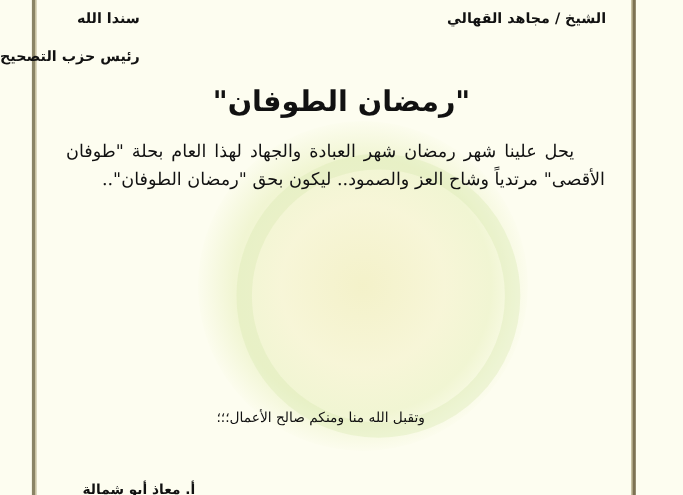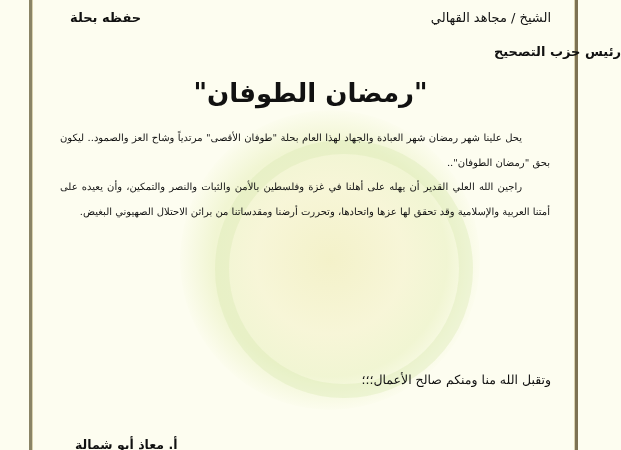--- a/index.html
+++ b/index.html
@@ -57,40 +57,40 @@
       width: 230px;
       height: 230px;
       border-radius: 50%;
       border: 14px solid rgba(214,232,176,0.35);
       pointer-events: none;
     }
     .header-recipient {
       position: absolute;
       right: 70px;
       top: 10px;
-      font-weight: normal;
+      font-weight: bold;
       font-size: 13px;
       direction: rtl;
       white-space: nowrap;
     }
     .header-blessing {
       position: absolute;
       left: 70px;
       top: 10px;
       font-weight: bold;
       font-size: 13px;
       direction: rtl;
       white-space: nowrap;
     }
     .header-subtitle {
       position: absolute;
       left: 0;
       width: 621px;
       top: 44px;
-      text-align: right;
+      text-align: left;
       font-weight: bold;
       font-size: 13px;
       direction: rtl;
     }
     .title {
       position: absolute;
       left: 0;
       width: 621px;
       top: 78px;
       text-align: center;
@@ -99,33 +99,34 @@
       direction: rtl;
       letter-spacing: 0.5px;
     }
     .body {
       position: absolute;
       left: 60px;
       width: 490px;
       top: 126px;
       direction: rtl;
       font-family: "DejaVu Serif", serif;
-      font-size: 10px;
+      font-size: 16px;
       line-height: 24.5px;
       text-align: justify;
     }
     .para {
       margin: 0;
       text-indent: 28px;
     }
     .closing {
       position: absolute;
-      left: 0;
+      left: 16px;
       width: 551px;
       top: 372px;
+      text-align: center;
       direction: rtl;
       font-family: "DejaVu Serif", serif;
       font-size: 12.5px;
     }
     .signature {
       position: absolute;
       left: 75px;
       top: 437px;
       direction: rtl;
       font-weight: bold;
@@ -137,26 +138,25 @@
 <body>
 
 <div class="page">
   <div class="watermark"></div>
   <div class="watermark-ring"></div>
 
   <div class="border-left"></div>
   <div class="border-right"></div>
 
   <div class="header-recipient">الشيخ / مجاهد القهالي</div>
-  <div class="header-blessing">حفظه بحلة</div>
+  <div class="header-blessing">سندا الله</div>
   <div class="header-subtitle">رئيس حزب التصحيح</div>
 
   <div class="title">"رمضان الطوفان"</div>
 
   <div class="body">
     <p class="para">يحل علينا شهر رمضان شهر العبادة والجهاد لهذا العام بحلة "طوفان الأقصى" مرتدياً وشاح العز والصمود.. ليكون بحق "رمضان الطوفان"..</p>
-    <p class="para">راجين الله العلي القدير أن يهله على أهلنا في غزة وفلسطين بالأمن والثبات والنصر والتمكين، وأن يعيده على أمتنا العربية والإسلامية وقد تحقق لها عزها واتحادها، وتحررت أرضنا ومقدساتنا من براثن الاحتلال الصهيوني البغيض.</p>
   </div>
 
   <div class="closing">وتقبل الله منا ومنكم صالح الأعمال؛؛؛</div>
 
   <div class="signature">أ. معاذ أبو شمالة</div>
 </div>
 
 </body></html>

